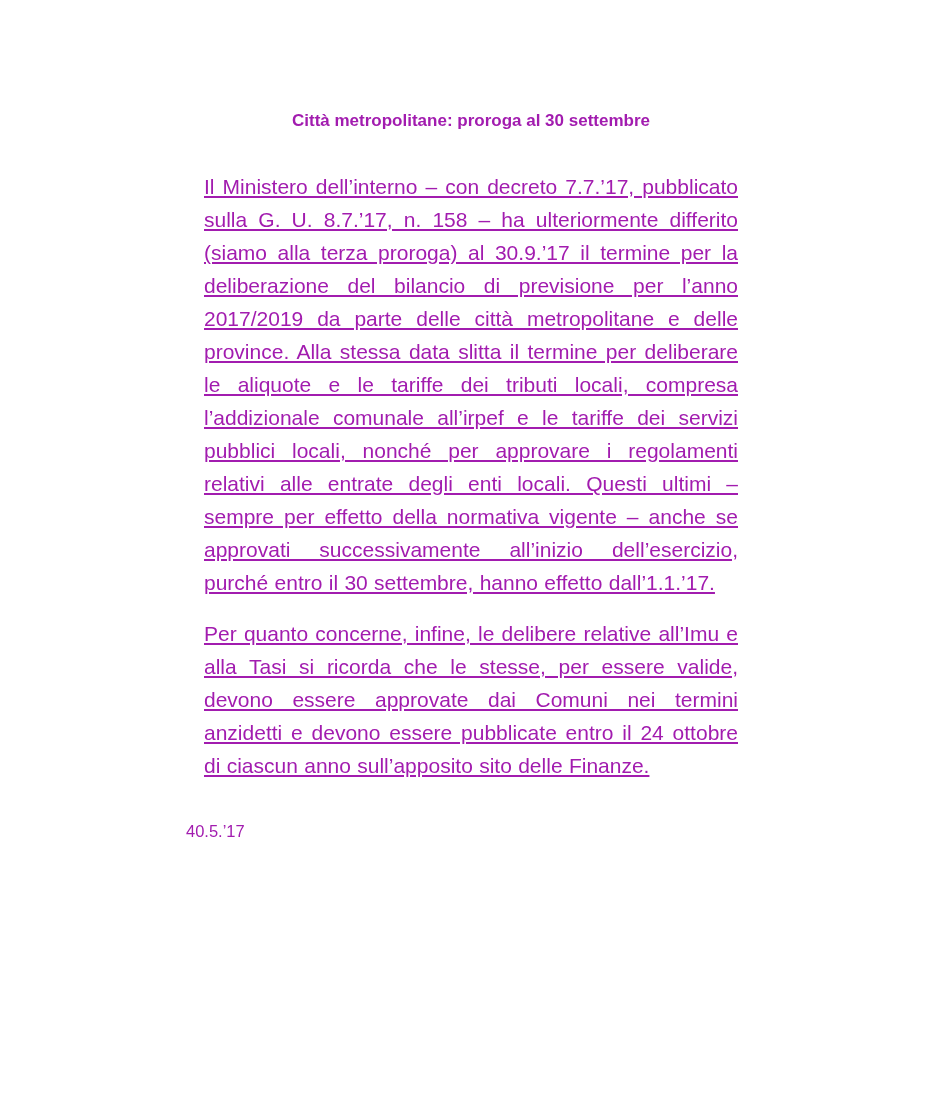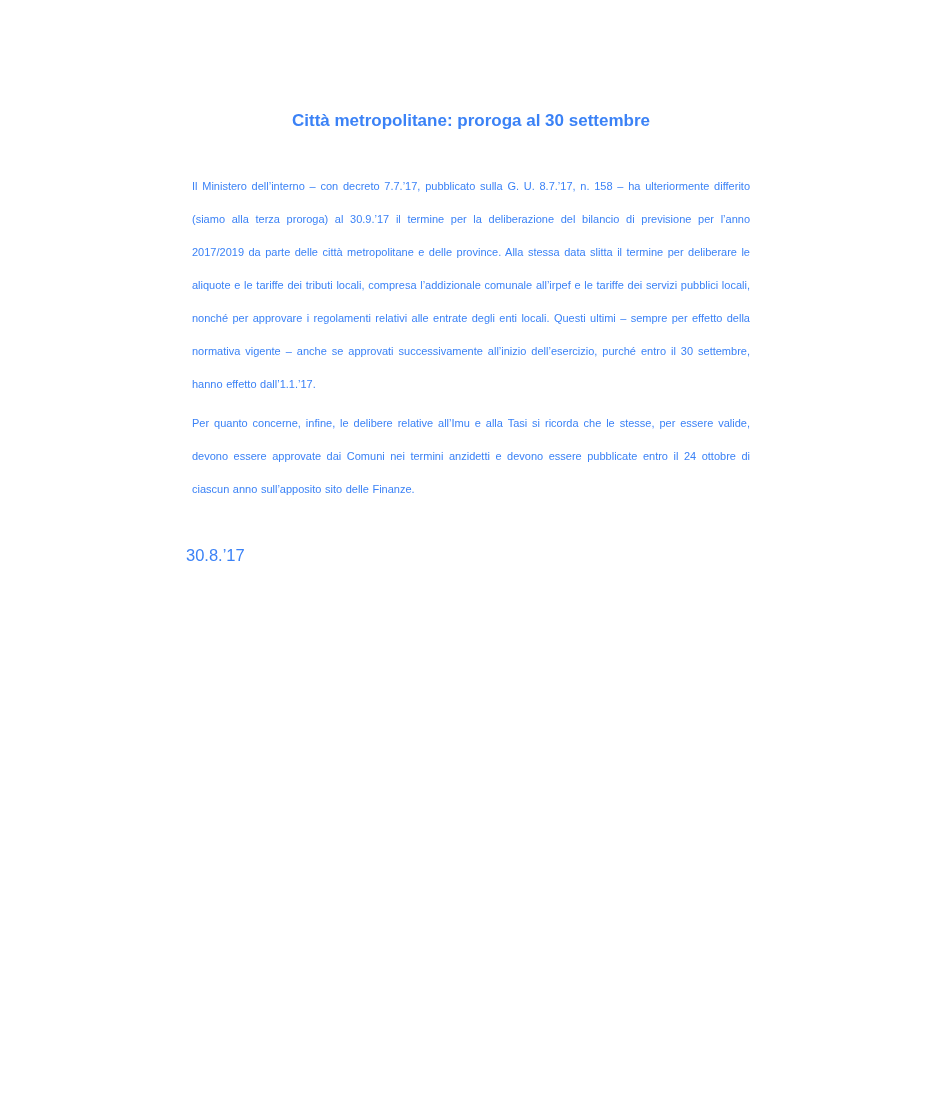--- a/index.html
+++ b/index.html
@@ -7,44 +7,45 @@
     padding: 0;
     background: #ffffff;
   }
   .page {
     position: relative;
     width: 940px;
     height: 1100px;
     background: #ffffff;
     overflow: hidden;
     font-family: "Liberation Sans", "DejaVu Sans", sans-serif;
-    color: #3b82f6;
+    color: #a21caf;
   }
   .text-column {
     position: absolute;
     left: 186px;
     top: 104px;
     width: 570px;
   }
   .doc-title {
     font-size: 17px;
     font-weight: bold;
     text-align: center;
     line-height: 33px;
     margin: 0 0 33px 0;
   }
   .doc-title .title-line {
     display: block;
   }
   .doc-paragraph {
-    font-size: 11px;
+    font-size: 21px;
     line-height: 33px;
     text-align: justify;
-    margin: 6px;
+    margin: 18px;
     word-spacing: 0.5px;
+    text-decoration: underline;
   }
   .doc-date {
     font-size: 16.5px;
     line-height: 33px;
     text-align: left;
     margin: 33px 0 0 0;
   }
 </style>
 </head>
 <body>
@@ -52,15 +53,15 @@
 <div class="page">
   <div class="text-column">
     <h1 class="doc-title">
       <span class="title-line">Città metropolitane: proroga al 30 settembre</span>
     </h1>
 
     <p class="doc-paragraph">Il Ministero dell’interno – con decreto 7.7.’17, pubblicato sulla G. U. 8.7.’17, n. 158 – ha ulteriormente differito (siamo alla terza proroga) al 30.9.’17 il termine per la deliberazione del bilancio di previsione per l’anno 2017/2019 da parte delle città metropolitane e delle province. Alla stessa data slitta il termine per deliberare le aliquote e le tariffe dei tributi locali, compresa l’addizionale comunale all’irpef e le tariffe dei servizi pubblici locali, nonché per approvare i regolamenti relativi alle entrate degli enti locali. Questi ultimi – sempre per effetto della normativa vigente – anche se approvati successivamente all’inizio dell’esercizio, purché entro il 30 settembre, hanno effetto dall’1.1.’17.</p>
 
     <p class="doc-paragraph">Per quanto concerne, infine, le delibere relative all’Imu e alla Tasi si ricorda che le stesse, per essere valide, devono essere approvate dai Comuni nei termini anzidetti e devono essere pubblicate entro il 24 ottobre di ciascun anno sull’apposito sito delle Finanze.</p>
 
-    <p class="doc-date">30.8.’17</p>
+    <p class="doc-date">40.5.’17</p>
   </div>
 </div>
 
 </body></html>

